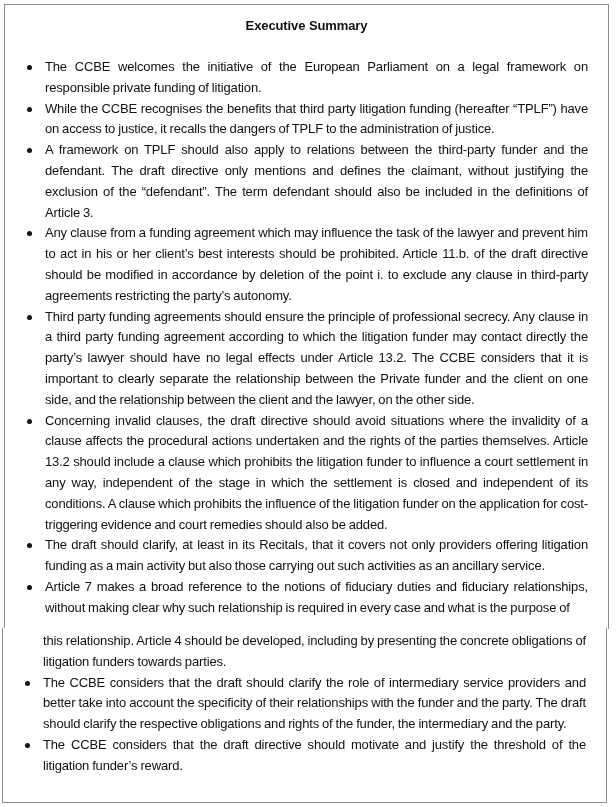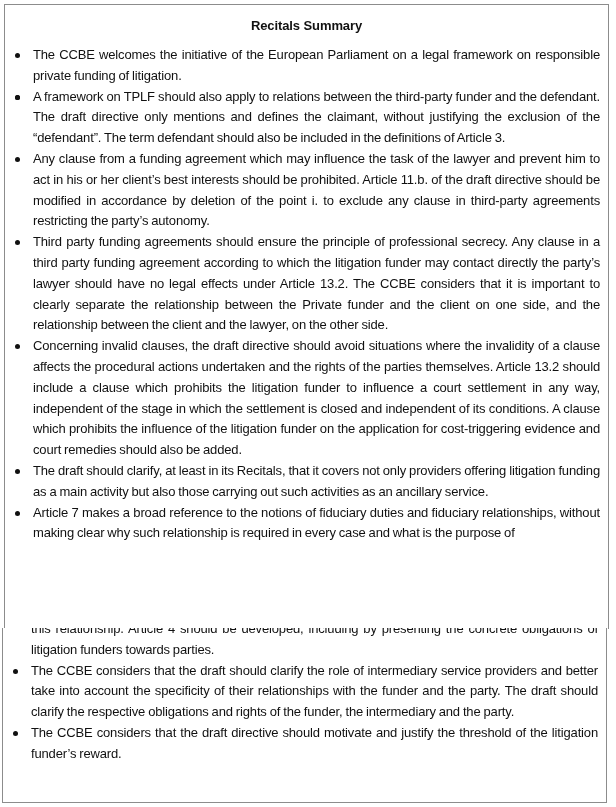--- a/index.html
+++ b/index.html
@@ -42,21 +42,21 @@
       left: 0;
       right: 0;
       top: 13px;
       text-align: center;
       font-weight: bold;
       font-size: 13px;
       letter-spacing: -0.1px;
     }
     ul.items {
       list-style: none;
-      margin: 0;
+      margin: 12px;
       padding: 0;
       position: absolute;
       left: 0;
       right: 0;
     }
     .panel-top ul.items { top: 40px; }
     .panel-bottom ul.items { top: -9px; }
     li.item {
       position: relative;
       padding-left: 28px;
@@ -75,28 +75,29 @@
       height: 5px;
       border-radius: 50%;
       background: #111111;
     }
     .it { }
   </style>
 </head>
 <body>
 
 <div class="panel panel-top">
-  <div class="heading">Recitals Summary</div>
+  <div class="heading">Executive Summary</div>
   <ul class="items">
     <li class="item">
       <span class="bullet"></span>
       <span>The CCBE welcomes the initiative of the European Parliament on a legal framework on responsible private funding of litigation.</span>
     </li>
     <li class="item">
       <span class="bullet"></span>
+      <span>While the CCBE recognises the benefits that third party litigation funding (hereafter “TPLF”) have on access to justice, it recalls the dangers of TPLF to the administration of justice.</span>
     </li>
     <li class="item">
       <span class="bullet"></span>
       <span>A framework on TPLF should also apply to relations between the third-party funder and the defendant. The draft directive only mentions and defines the claimant, without justifying the exclusion of the “defendant”. The term defendant should also be included in the definitions of Article 3.</span>
     </li>
     <li class="item">
       <span class="bullet"></span>
       <span><span>Any clause from a funding agreement which may influence the task of the lawyer and prevent him to act in his or her client’s best interests should be prohibited.  Article 11.b. of the draft directive should be modified in accordance by deletion of the </span><span class="it">point i.</span><span> to exclude any clause in third-party agreements restricting the party’s autonomy.</span></span>
     </li>
     <li class="item">

